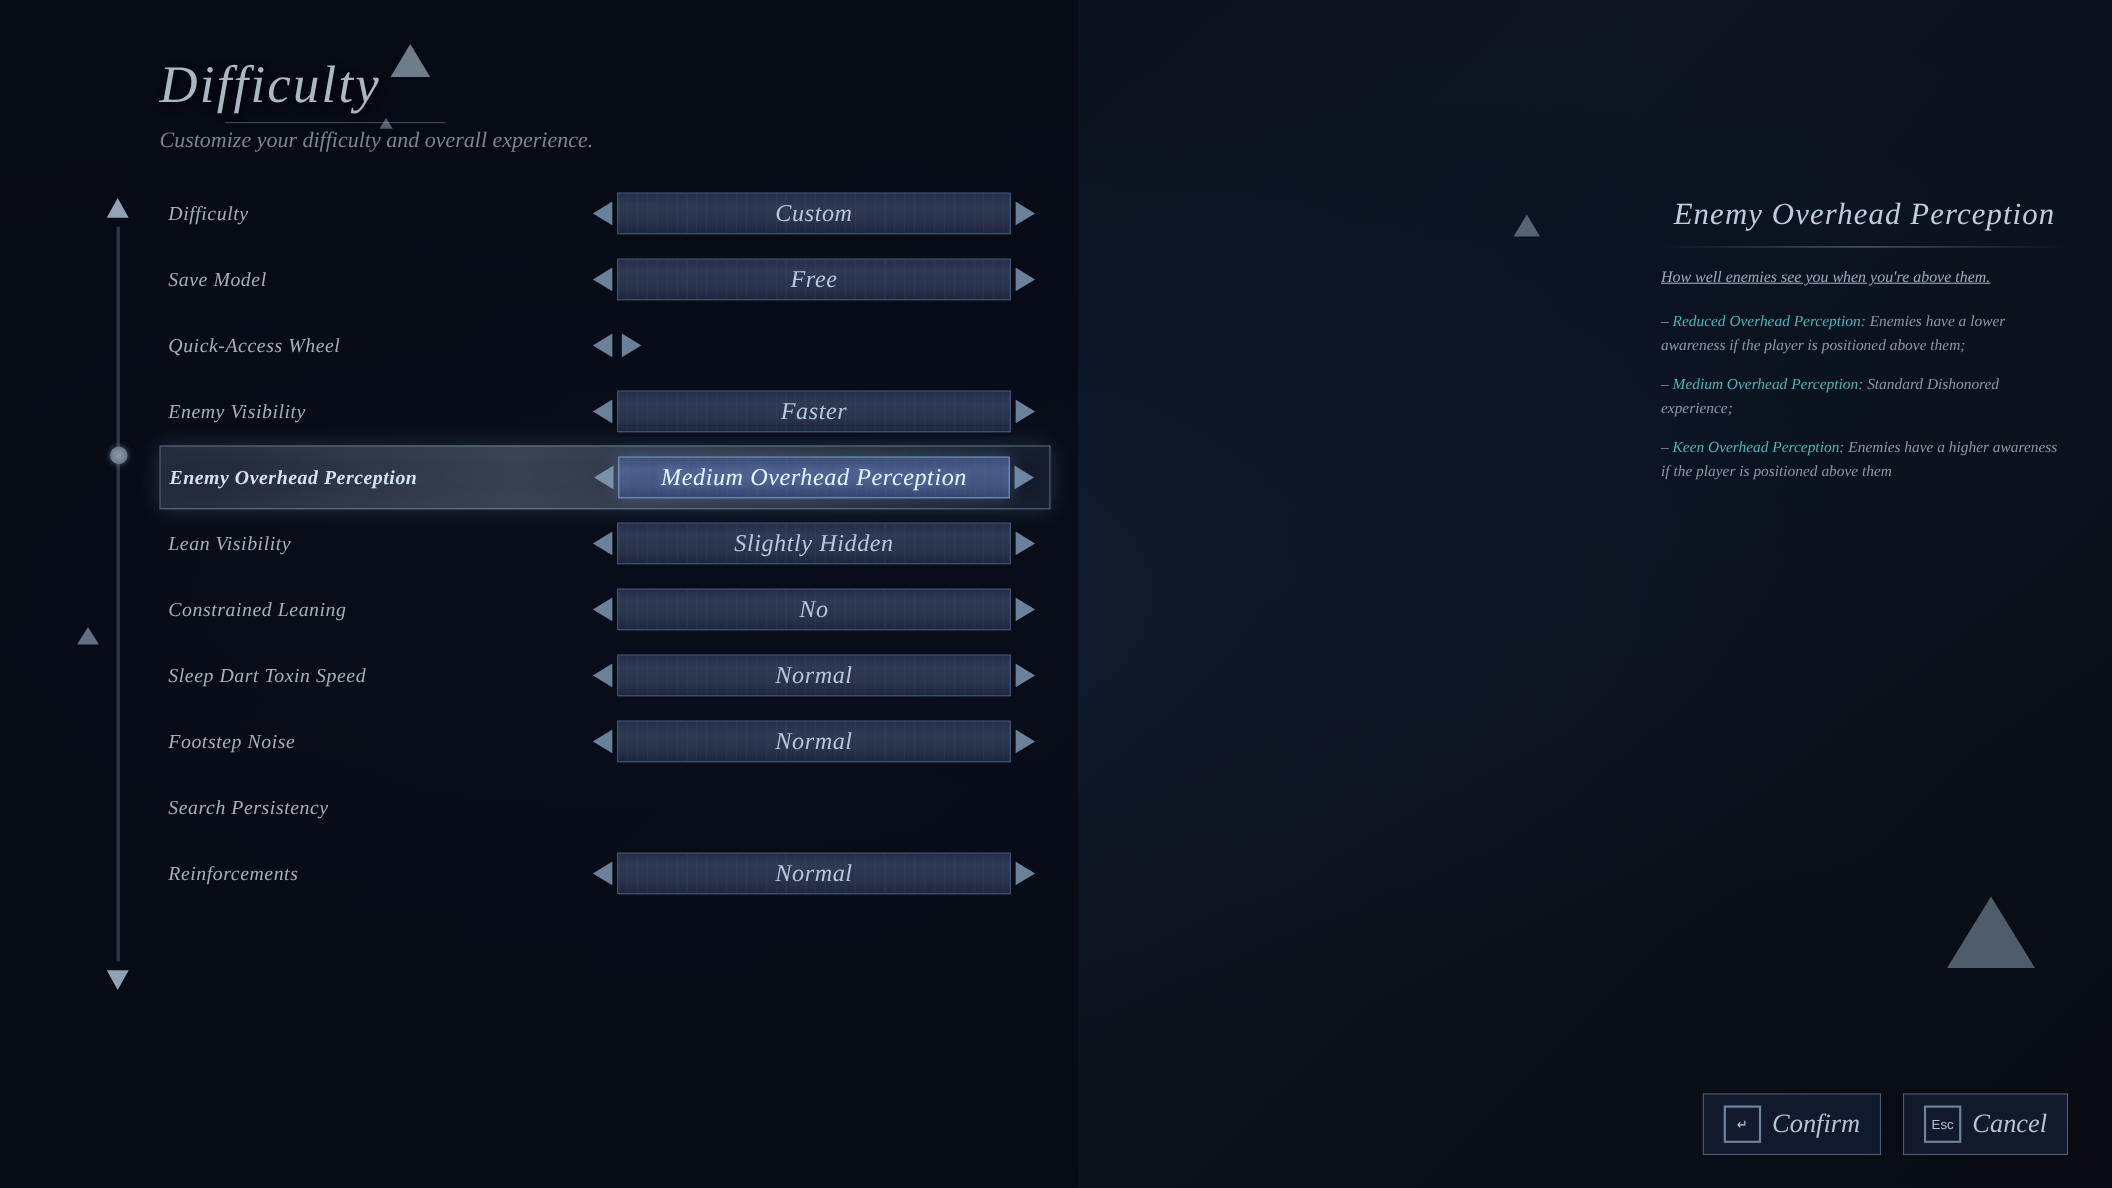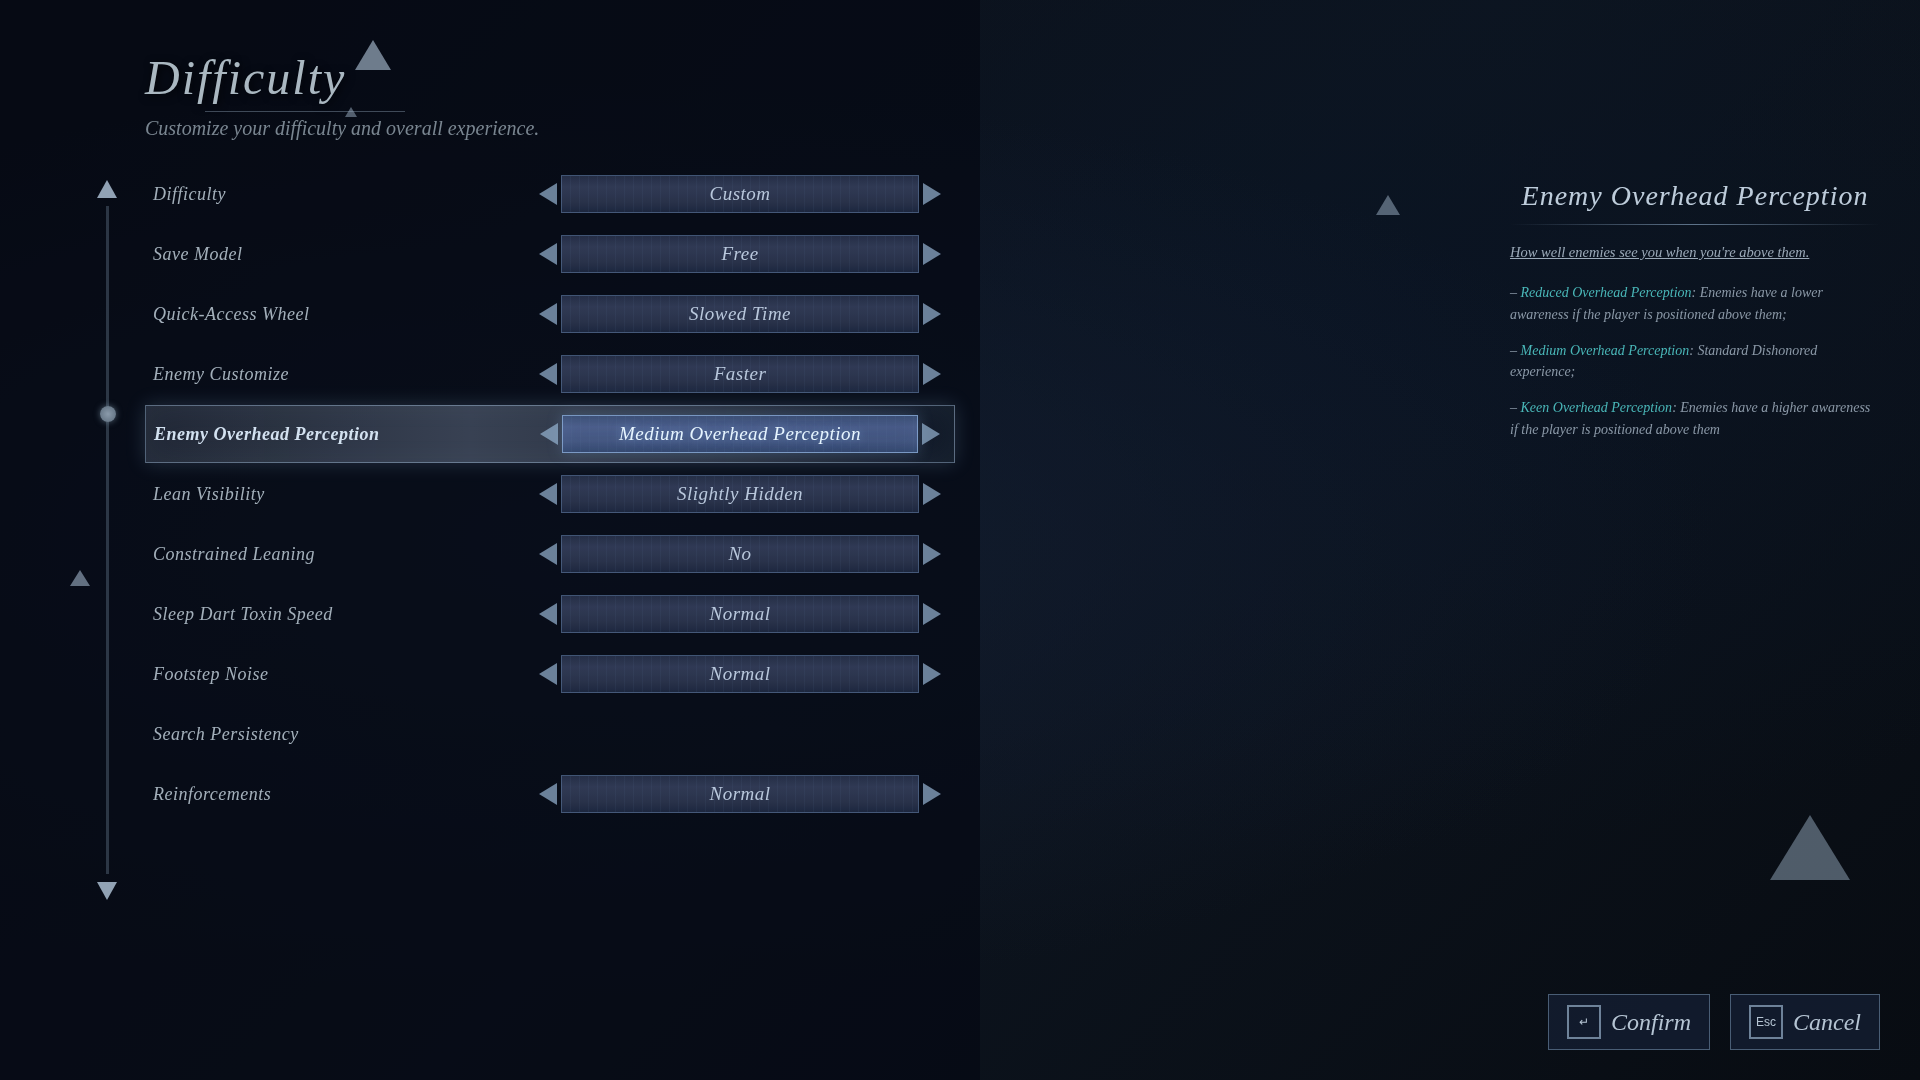--- a/index.html
+++ b/index.html
@@ -267,21 +267,21 @@
       background: linear-gradient(180deg,
         rgba(60,80,120,0.9) 0%,
         rgba(80,100,150,0.85) 30%,
         rgba(70,90,135,0.9) 70%,
         rgba(50,70,110,0.95) 100%);
       border-color: rgba(150,185,230,0.7);
       box-shadow: 0 0 15px rgba(130,170,220,0.3), inset 0 0 20px rgba(130,170,220,0.1);
     }
 
     .value-text {
-      font-size: 19px;
+      font-size: 22px;
       color: rgba(200,215,235,0.9);
       font-style: italic;
       font-family: Georgia, serif;
       position: relative;
       z-index: 1;
       letter-spacing: 0.5px;
     }
 
     .setting-row.active .value-text {
       color: rgba(230,245,255,1);
@@ -434,30 +434,27 @@
         <div class="arrow-right"></div>
       </div>
     </div>
   </div>
       <div class="setting-row">
     <div class="setting-name">Quick-Access Wheel</div>
     <div class="value-selector">
       <div class="arrow-btn">
         <div class="arrow-left"></div>
       </div>
-      <div class="value-bar">
-        <span class="value-text">Slowed Time</span>
-      </div>
-      <div class="arrow-btn">
-        <div class="arrow-right"></div>
-      </div>
-    </div>
-  </div>
-      <div class="setting-row">
-    <div class="setting-name">Enemy Customize</div>
+      <div class="arrow-btn">
+        <div class="arrow-right"></div>
+      </div>
+    </div>
+  </div>
+      <div class="setting-row">
+    <div class="setting-name">Enemy Visibility</div>
     <div class="value-selector">
       <div class="arrow-btn">
         <div class="arrow-left"></div>
       </div>
       <div class="value-bar">
         <span class="value-text">Faster</span>
       </div>
       <div class="arrow-btn">
         <div class="arrow-right"></div>
       </div>

